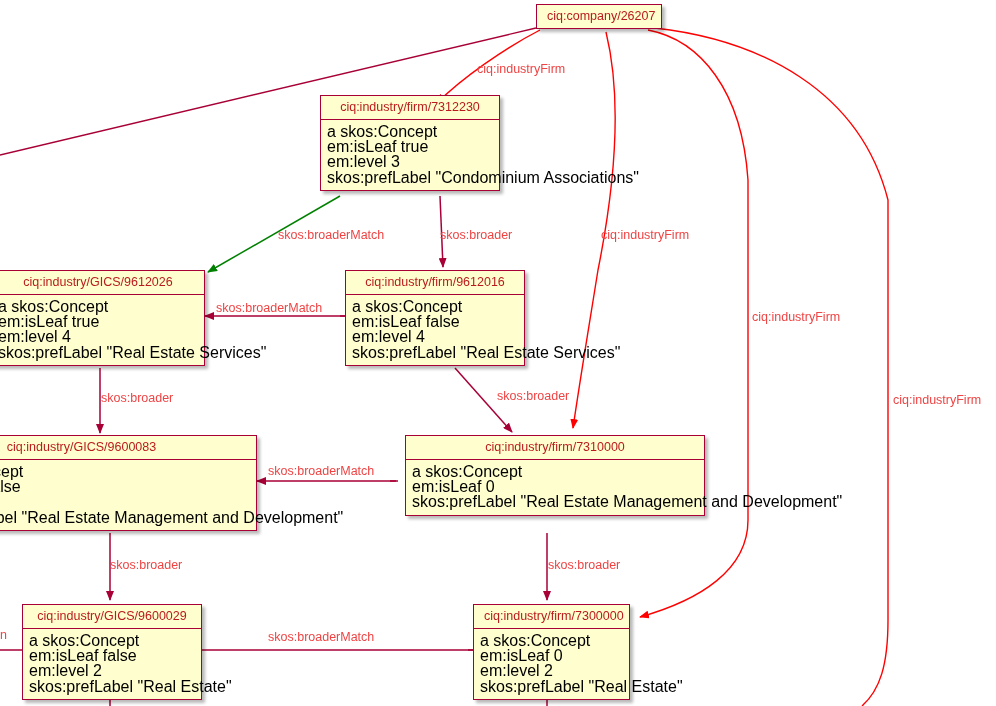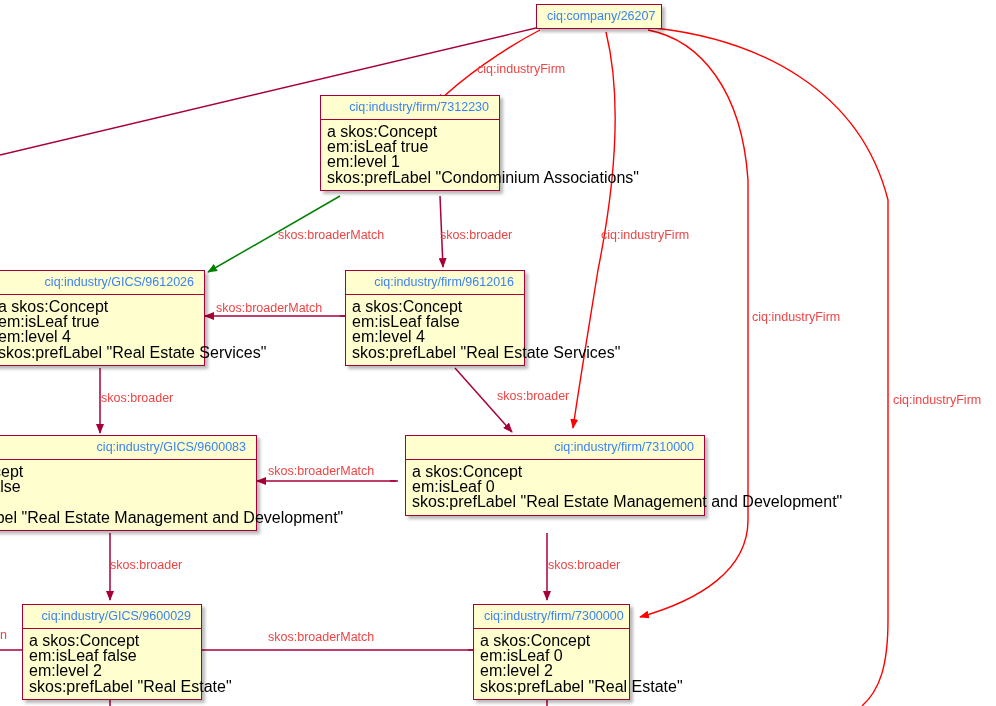--- a/index.html
+++ b/index.html
@@ -28,23 +28,23 @@
     pointer-events: none;
   }
   .node {
     position: absolute;
     background: #FEFECE;
     border: 1.5px solid #A80036;
     box-shadow: 3px 3px 3px rgba(0,0,0,0.28);
     box-sizing: border-box;
   }
   .node-title {
-    text-align: right;
+    text-align: center;
     font-size: 12.5px;
-    color: #3b82f6;
+    color: #b91c1c;
     padding: 4px 10px 5px 10px;
     border-bottom: 1.5px solid #A80036;
     white-space: nowrap;
     line-height: 14px;
   }
   .node-attrs {
     padding: 4px 6px 5px 6px;
     font-size: 16px;
     color: #000000;
     line-height: 15.2px;
@@ -129,21 +129,21 @@
 
   <div class="node" style="left:536px; top:4px; width:126px;">
     <div class="node-title" style="border-bottom:none;">ciq:company/26207</div>
   </div>
 
   <div class="node" style="left:320px; top:95px; width:180px;">
     <div class="node-title">ciq:industry/firm/7312230</div>
     <div class="node-attrs">
       <div>a skos:Concept</div>
       <div>em:isLeaf true</div>
-      <div>em:level 1</div>
+      <div>em:level 3</div>
       <div>skos:prefLabel "Condominium Associations"</div>
     </div>
   </div>
 
   <div class="node clip-left" style="left:-8px; top:270px; width:213px;">
     <div class="node-title">ciq:industry/GICS/9612026</div>
     <div class="node-attrs">
       <div>a skos:Concept</div>
       <div>em:isLeaf true</div>
       <div>em:level 4</div>

